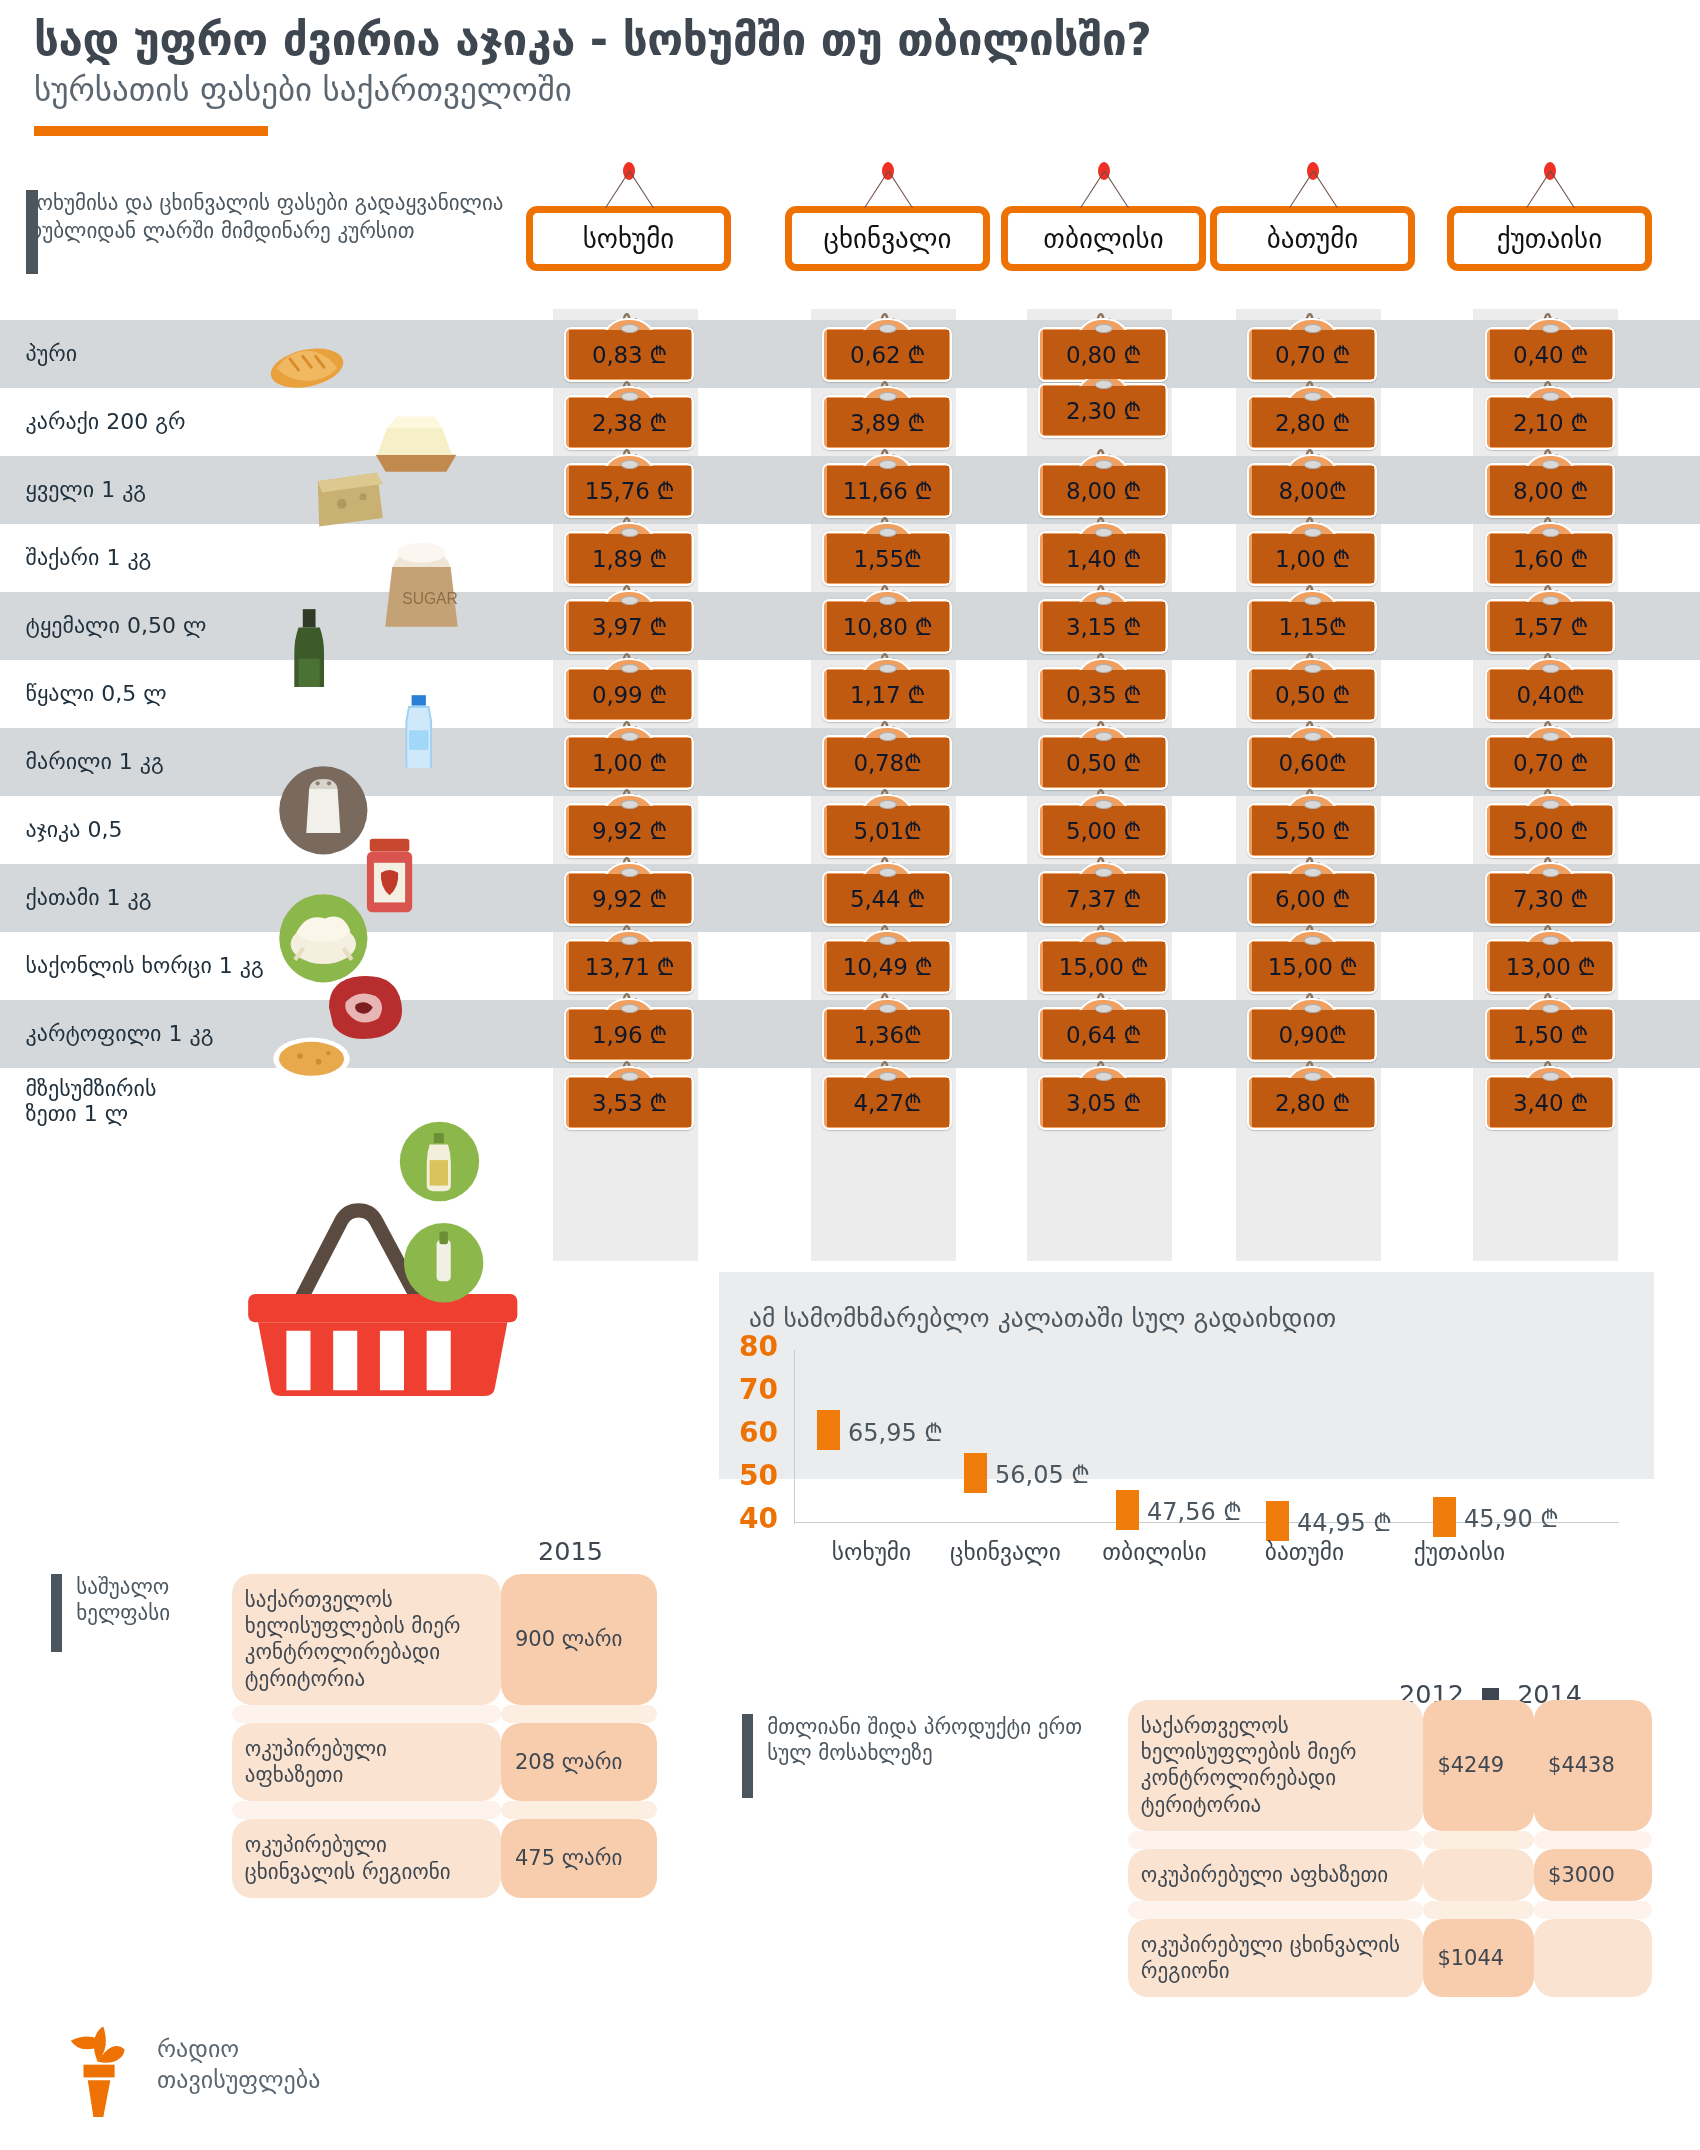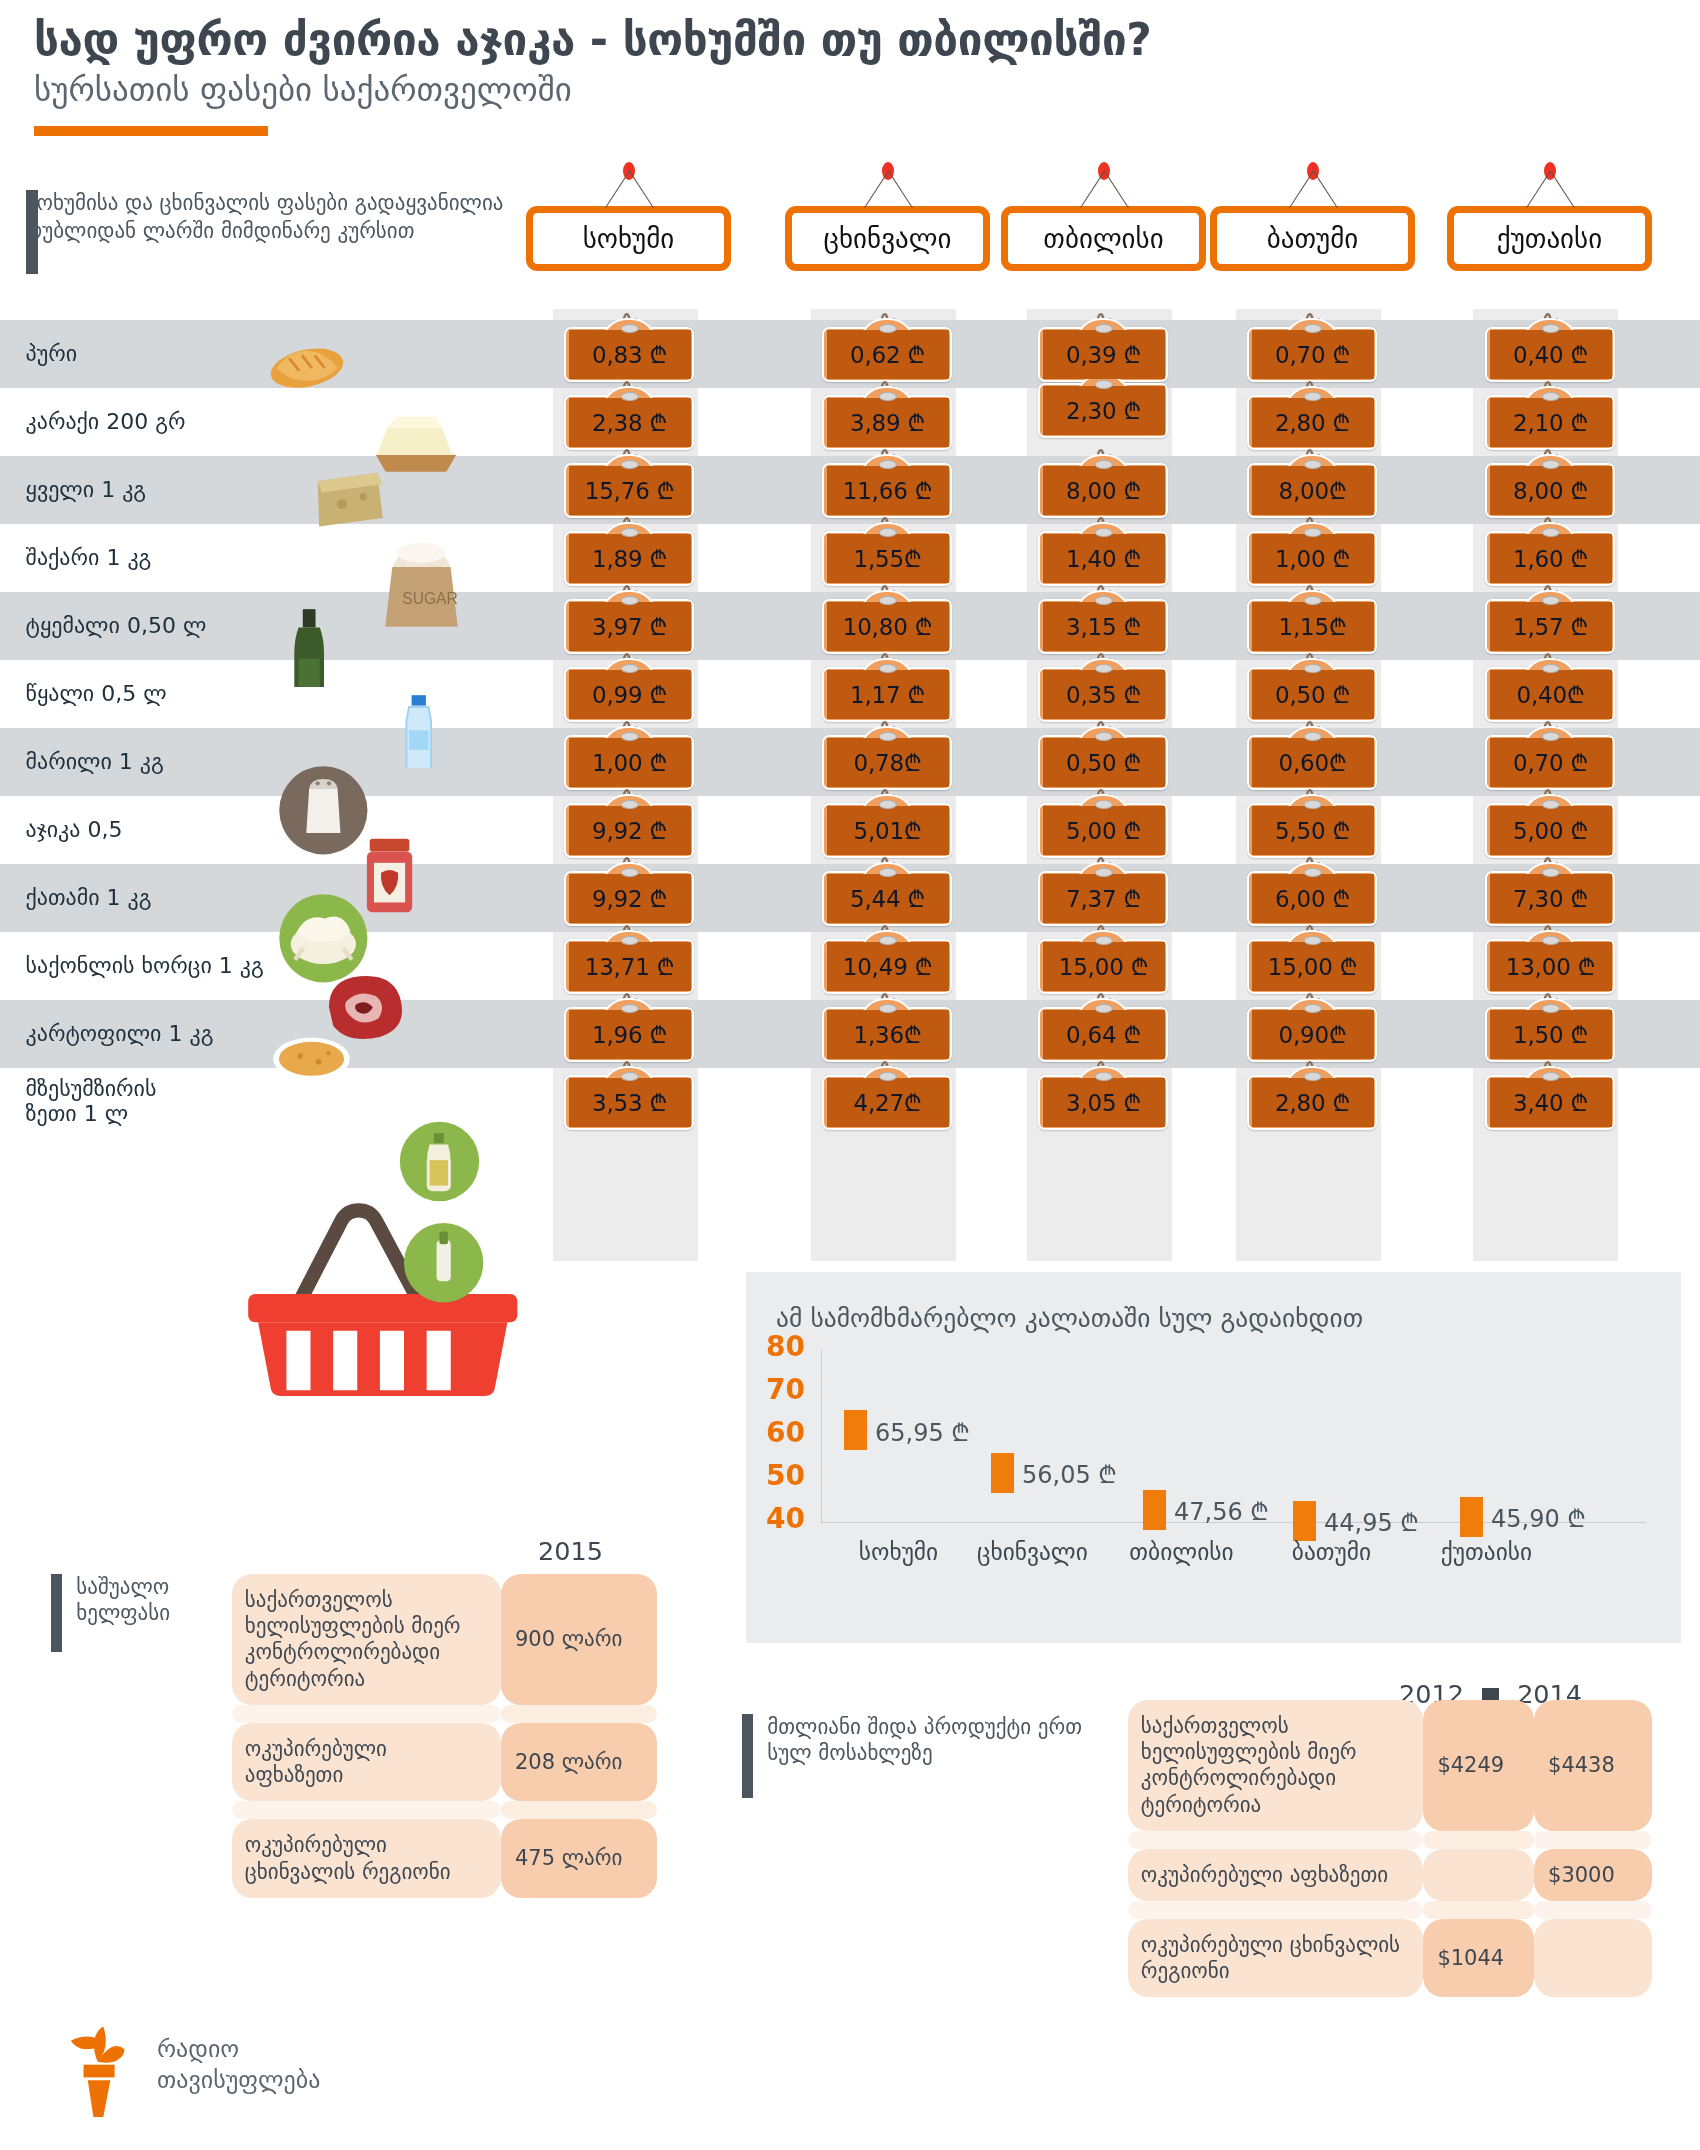--- a/index.html
+++ b/index.html
@@ -94,21 +94,21 @@
   .tag .plate span { color: #0f172a; font-size: 23px; white-space: nowrap; letter-spacing: -0.2px; }
 
   
   .foodicon { position: absolute; z-index: 5; }
 
   
   .basket { position: absolute; left: 234px; top: 1155px; width: 340px; height: 241px; }
 
   
   .chartpanel {
-    position: absolute; left: 746px; top: 1272px; width: 935px; height: 371px;
+    position: absolute; left: 719px; top: 1272px; width: 935px; height: 207px;
     background: #eaecee;
   }
   .chartpanel .ctitle { position: absolute; left: 30px; top: 31px; font-size: 25.5px; color: #4b565f; }
   .yaxis-lab {
     position: absolute; left: 20px; font-size: 28px; color: #ee7203; font-weight: bold; line-height: 1;
   }
   .axis-v { position: absolute; left: 75px; top: 78px; width: 1.4px; height: 174px; background: #c9cdd0; }
   .axis-h { position: absolute; left: 75px; top: 250px; width: 825px; height: 1.4px; background: #c9cdd0; }
   .bar { position: absolute; width: 23px; background: #f07d0b; }
   .barlab { position: absolute; font-size: 24px; color: #4b565f; white-space: nowrap; }
@@ -639,21 +639,21 @@
       <div class="hole"></div>
       <div class="plate">
         <span>4,27₾</span>
       </div>
     </div>
     <div class="tag" style="left: 1034px; top: 320px;">
       <div class="string">∿</div>
       <div class="body"></div>
       <div class="hole"></div>
       <div class="plate">
-        <span>0,39 ₾</span>
+        <span>0,80 ₾</span>
       </div>
     </div>
     <div class="tag" style="left: 1034px; top: 376px;">
       <div class="string">∿</div>
       <div class="body"></div>
       <div class="hole"></div>
       <div class="plate">
         <span>2,30 ₾</span>
       </div>
     </div>

